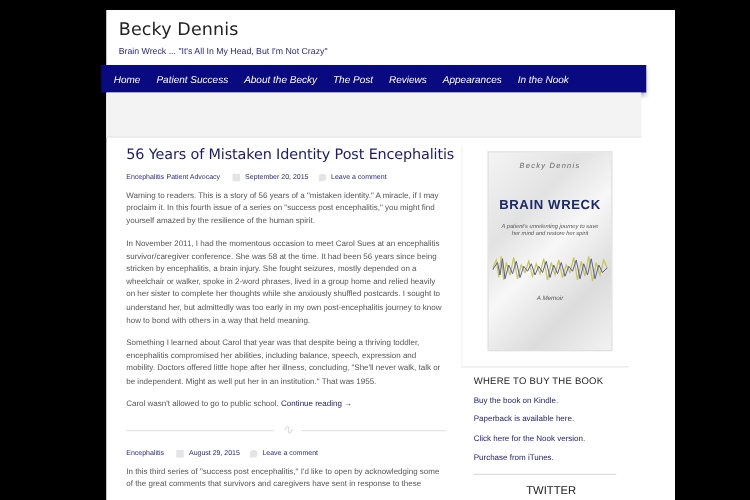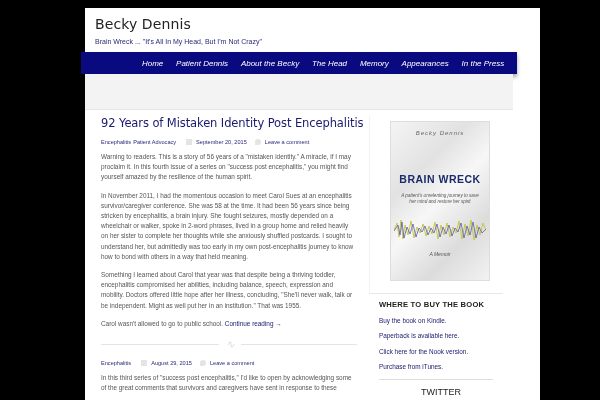--- a/index.html
+++ b/index.html
@@ -1,75 +1,75 @@
 <!DOCTYPE html>
 <html><head>
   <meta charset="utf-8">
   <style>
     * { box-sizing: border-box; margin: 0; padding: 0; }
     html, body { width: 600px; height: 400px; overflow: hidden; background: #000; font-family: "Liberation Sans", sans-serif; }
     .page { position: absolute; left: 85px; top: 8px; width: 455px; height: 392px; background: #fff; }
     .site-header { height: 44px; padding: 8px 10px 0 10px; }
     .site-title { font-family: "DejaVu Sans", sans-serif; font-size: 14px; color: #222; letter-spacing: 0.1px; }
     .site-desc { font-size: 7px; color: #2a2a7a; margin-top: 6px; }
-    .nav { position: absolute; left: -4px; width: 436px; top: 44px; height: 22px; background: #0a0a80; display: flex; align-items: center; padding-left: 10px; box-shadow: 0 3px 4px rgba(0,0,0,0.35); justify-content: flex-end; }
+    .nav { position: absolute; left: -4px; width: 436px; top: 44px; height: 22px; background: #0a0a80; display: flex; align-items: center; padding-left: 10px; box-shadow: 0 3px 4px rgba(0,0,0,0.35); }
     .nav a { color: #fff; font-style: italic; font-size: 8px; margin-right: 12.8px; text-decoration: none; white-space: nowrap; }
     .band { position: absolute; left: 0; top: 66px; width: 428px; height: 36px; background: #f3f3f3; border-bottom: 1px solid #e6e6e6; }
     .content { position: absolute; left: 16px; top: 108px; width: 256px; }
     .post-title { font-family: "DejaVu Sans", sans-serif; font-size: 11.5px; color: #1a1a6e; font-weight: normal; white-space: nowrap; letter-spacing: -0.1px; }
     .meta { display: flex; align-items: center; font-size: 5.6px; color: #2a2a7a; margin-top: 9px; white-space: nowrap; }
     .meta .cat { margin-right: 2px; }
     .meta .icon { display: inline-block; width: 6px; height: 6px; background: #e4e4e4; margin: 0 4px 0 8px; }
     .meta .bubble { border-radius: 3px 3px 3px 0; }
     .post-body p { font-size: 6.4px; line-height: 10.2px; color: #555; margin-top: 8px; }
     .post-body p:first-child { margin-top: 7px; }
     .more { color: #1a1a6e; }
     .divider { position: relative; height: 14px; margin-top: 8px; }
     .divider .line { position: absolute; top: 7px; left: 0; width: 256px; border-top: 1px solid #e4e4e4; }
     .divider .glyph { position: absolute; left: 118px; top: 0; width: 22px; height: 14px; background: #fff; color: #ddd; font-size: 11px; text-align: center; font-style: italic; line-height: 14px; }
     .post2 { margin-top: 8px; }
     .sidebar { position: absolute; left: 284px; top: 108px; width: 134px; }
     .cover-box { height: 178px; border-bottom: 1px solid #e8e8e8; border-left: 1px solid #f3f3f3; position: relative; }
     .cover { position: absolute; left: 20px; top: 5px; width: 100px; height: 160px; background: linear-gradient(135deg, #f4f4f4 0%, #e2e2e2 30%, #f7f7f7 50%, #dcdcdc 75%, #f2f2f2 100%); border: 1px solid #ddd; text-align: center; }
     .cover .author { font-size: 6px; color: #666; margin-top: 8px; font-style: italic; letter-spacing: 1px; }
-    .cover .btitle { font-size: 10.5px; font-weight: bold; color: #1a2a6a; margin-top: 37px; letter-spacing: 0.5px; }
+    .cover .btitle { font-size: 10.5px; font-weight: bold; color: #1a2a6a; margin-top: 22px; letter-spacing: 0.5px; }
     .cover .sub { font-size: 4.6px; color: #555; font-style: italic; margin: 8px 8px 0; line-height: 6px; }
     .cover svg { display: block; margin: 10px auto 0; }
     .cover .memoir { font-size: 5px; color: #555; font-style: italic; margin-top: 6px; }
-    .widget-title { font-size: 7.6px; color: #222; margin-top: 6px; padding-left: 10px; letter-spacing: 0.2px; font-weight: bold; }
+    .widget-title { font-size: 7.6px; color: #222; margin-top: 6px; padding-left: 10px; letter-spacing: 0.2px; }
     .widget-links { list-style: none; padding-left: 10px; }
     .widget-links li { font-size: 6.4px; color: #1a1a6e; margin-top: 8.3px; }
     .widget-links li:first-child { margin-top: 8px; }
     .w-sep { border-top: 1px solid #ddd; margin: 9px 10px 0 10px; }
     .twitter { font-size: 9px; color: #222; margin-top: 7px; padding-left: 10px; text-align: center; }
   </style>
 </head>
 <body>
 
 <div class="page">
   <header class="site-header">
     <div class="site-title">Becky Dennis</div>
     <div class="site-desc">Brain Wreck ... "It's All In My Head, But I'm Not Crazy"</div>
   </header>
 
   <nav class="nav">
     <a>Home</a>
-    <a>Patient Dennis</a>
+    <a>Patient Success</a>
     <a>About the Becky</a>
-    <a>The Head</a>
-    <a>Memory</a>
+    <a>The Post</a>
+    <a>Reviews</a>
     <a>Appearances</a>
-    <a>In the Press</a>
+    <a>In the Nook</a>
   </nav>
 
   <div class="band"></div>
 
   <main class="content">
     <article>
-      <h2 class="post-title">92 Years of Mistaken Identity Post Encephalitis</h2>
+      <h2 class="post-title">56 Years of Mistaken Identity Post Encephalitis</h2>
       <div class="meta">
         <span class="cat">Encephalitis</span>
         <span class="cat">Patient Advocacy</span>
         <span class="icon"></span>
         <span>September 20, 2015</span>
         <span class="icon bubble"></span>
         <span>Leave a comment</span>
       </div>
       <div class="post-body">
         <p>Warning to readers. This is a story of 56 years of a "mistaken identity." A miracle, if I may proclaim it. In this fourth issue of a series on "success post encephalitis," you might find yourself amazed by the resilience of the human spirit.</p>

